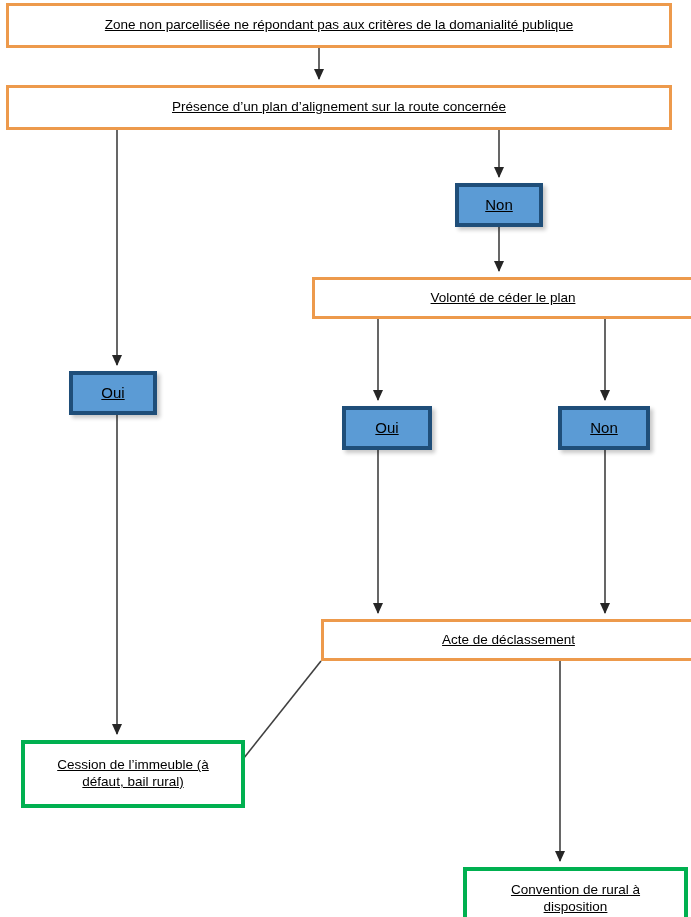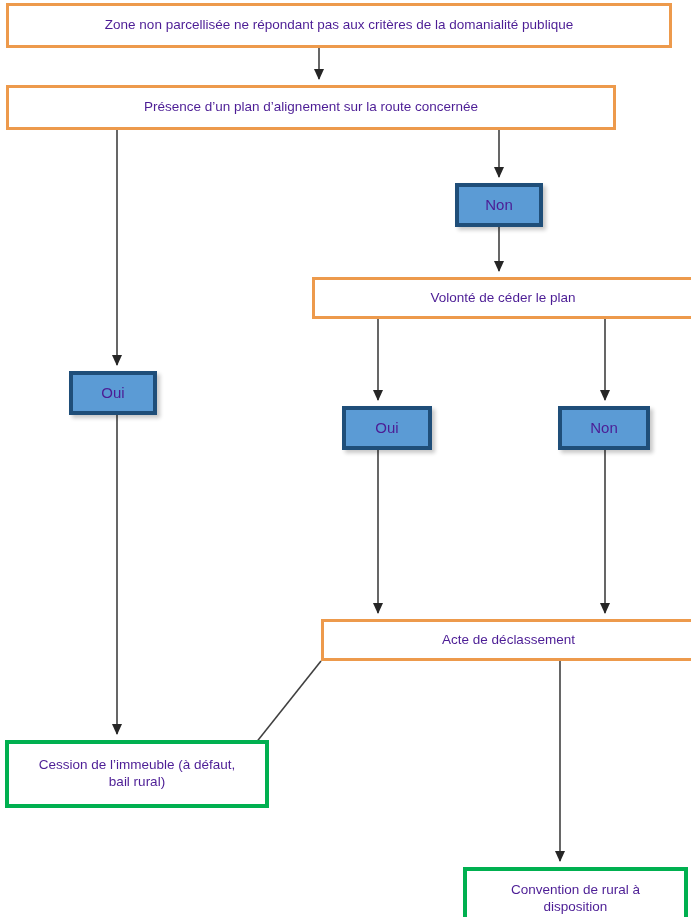--- a/index.html
+++ b/index.html
@@ -26,22 +26,23 @@
     overflow: visible;
     pointer-events: none;
   }
   .node {
     position: absolute;
     box-sizing: border-box;
     display: flex;
     align-items: center;
     justify-content: center;
     text-align: center;
-    color: #4c1d95;
+    color: #000000;
     line-height: 1.25;
+    text-decoration: underline;
   }
   .node-process {
     border: 3px solid #ED9A4C;
     background: #ffffff;
     font-size: 13.5px;
   }
   .node-decision {
     border: 4px solid #1F4E79;
     background: #5B9BD5;
     font-size: 15px;
@@ -81,42 +82,42 @@
         <path d="M 117 415 L 117 734" fill="none" stroke="#404040" stroke-width="1.6" marker-end="url(#arrowhead)"></path>
         <path d="M 321 661 L 232 773" fill="none" stroke="#404040" stroke-width="1.6" marker-end="url(#arrowhead)"></path>
         <path d="M 560 661 L 560 861" fill="none" stroke="#404040" stroke-width="1.6" marker-end="url(#arrowhead)"></path>
       </g>
   </svg>
 
   <div id="node-layer">
       <div class="node node-process" style="left: 6px; top: 3px; width: 666px; height: 45px;">
         <span class="node-label">Zone non parcellisée ne répondant pas aux critères de la domanialité publique</span>
       </div>
-      <div class="node node-process" style="left: 6px; top: 85px; width: 610px; height: 45px;">
+      <div class="node node-process" style="left: 6px; top: 85px; width: 666px; height: 45px;">
         <span class="node-label">Présence d’un plan d’alignement sur la route concernée</span>
       </div>
       <div class="node node-decision" style="left: 455px; top: 183px; width: 88px; height: 44px;">
         <span class="node-label">Non</span>
       </div>
       <div class="node node-process" style="left: 312px; top: 277px; width: 382px; height: 42px;">
         <span class="node-label">Volonté de céder le plan</span>
       </div>
       <div class="node node-decision" style="left: 69px; top: 371px; width: 88px; height: 44px;">
         <span class="node-label">Oui</span>
       </div>
       <div class="node node-decision" style="left: 342px; top: 406px; width: 90px; height: 44px;">
         <span class="node-label">Oui</span>
       </div>
       <div class="node node-decision" style="left: 558px; top: 406px; width: 92px; height: 44px;">
         <span class="node-label">Non</span>
       </div>
       <div class="node node-process" style="left: 321px; top: 619px; width: 375px; height: 42px;">
         <span class="node-label">Acte de déclassement</span>
       </div>
-      <div class="node node-terminal" style="left: 5px; top: 740px; width: 264px; height: 68px;">
+      <div class="node node-terminal" style="left: 21px; top: 740px; width: 224px; height: 68px;">
         <span class="node-label">Cession de l’immeuble (à défaut, bail rural)</span>
       </div>
       <div class="node node-terminal" style="left: 463px; top: 867px; width: 225px; height: 64px;">
         <span class="node-label">Convention de rural à disposition</span>
       </div>
     </div>
 
 </div>
 
 </body></html>

